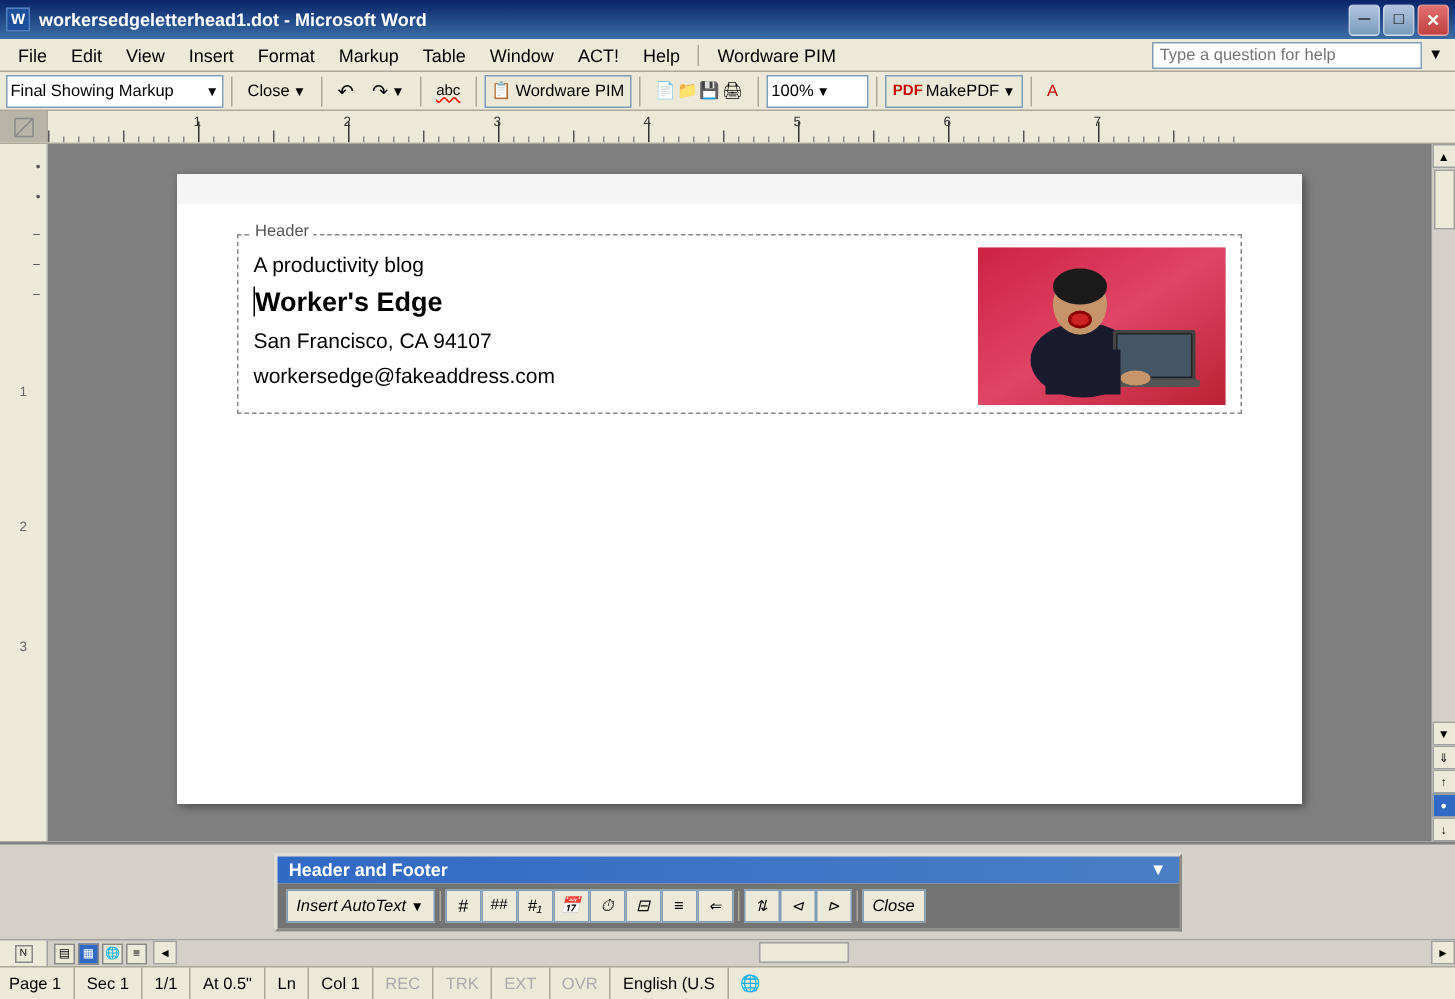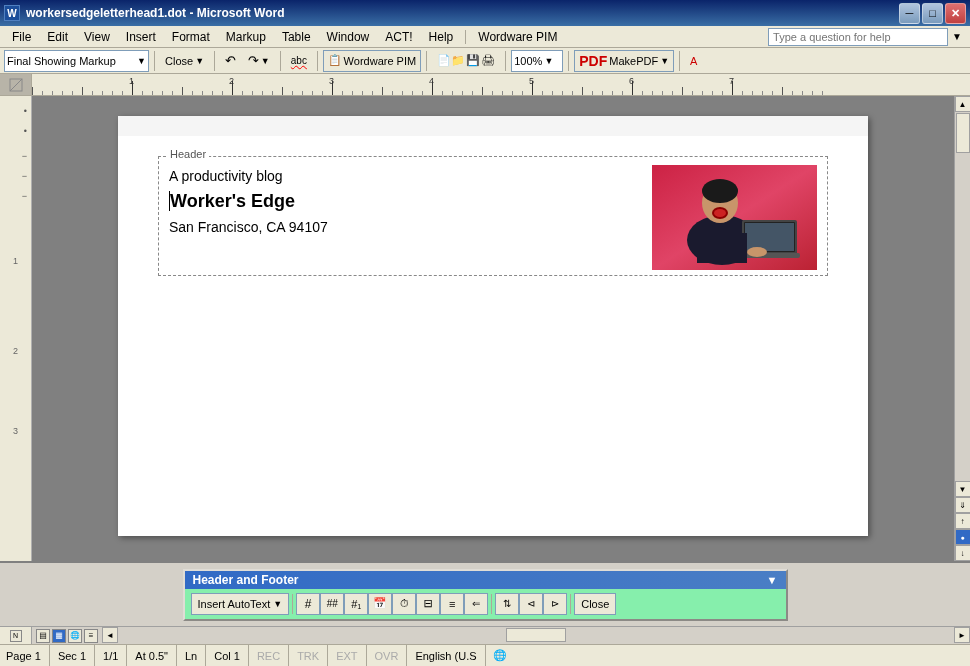--- a/index.html
+++ b/index.html
@@ -349,27 +349,27 @@
     Wordware PIM
   </div>
   <div class="tb-sep"></div>
   <div class="tb-btn" style="gap:1px;">
     <span>📄</span>
     <span>📁</span>
     <span>💾</span>
     <span>🖨</span>
   </div>
   <div class="tb-sep"></div>
-  <div class="tb-dropdown" style="width:52px;">
+  <div class="tb-dropdown" style="width:68px;">
     <span>100%</span>
     <span style="margin-left:2px;font-size:9px;">▼</span>
   </div>
   <div class="tb-sep"></div>
   <div class="tb-btn" style="border:1px solid #7f9db9;">
-    <span style="color:#c00;font-weight:bold;font-size:14px;">PDF</span>
+    <span style="color:#c00;font-weight:bold;font-size:10px;">PDF</span>
     <span>MakePDF</span>
     <span style="font-size:9px;">▼</span>
   </div>
   <div class="tb-sep"></div>
   <div class="tb-btn">
     <span style="color:#c00;">A</span>
   </div>
 </div>
 
 <div id="ruler">
@@ -495,20 +495,21 @@
       <div id="header-area">
         <div id="header-label">Header</div>
 
         <div style="display:flex;align-items:flex-start;">
           <div>
             <div class="header-text">A productivity blog</div>
             <div class="header-text header-name">
               <span class="text-cursor"></span>Worker's Edge
             </div>
             <div class="header-text">San Francisco, CA 94107</div>
+            <div class="header-text">workersedge@fakeaddress.com</div>
           </div>
 
           <div id="header-image">
 
             <svg width="165" height="105" viewBox="0 0 165 105">
 
               <rect width="165" height="105" fill="#cc3355"></rect>
               <rect width="165" height="105" fill="url(#bgGrad)"></rect>
               <defs>
                 <linearGradient id="bgGrad" x1="0" y1="0" x2="1" y2="1">
@@ -562,21 +563,21 @@
 </div>
 
 <div id="hf-toolbar" style="height:65px;background:#d4d0c8;display:flex;align-items:center;justify-content:center;border-top:2px solid #808080;">
   <div id="hf-toolbar-inner" style="background:#ece9d8;border:2px outset #e0ddd6;width:605px;">
 
     <div id="hf-title-bar">
       <span>Header and Footer</span>
       <span style="font-size:11px;">▼</span>
     </div>
 
-    <div id="hf-buttons" style="display:flex;align-items:center;padding:4px 6px;gap:0;background:#86efac;">
+    <div id="hf-buttons" style="display:flex;align-items:center;padding:4px 6px;gap:0;background:#737373;font-style:italic;">
       <div class="hf-btn">
         <span>Insert AutoText</span>
         <span style="font-size:9px;">▼</span>
       </div>
       <div class="tb-sep"></div>
 
       <div class="hf-icon-btn" title="Insert Page Number">
         <span style="font-size:12px;">#</span>
       </div>
       <div class="hf-icon-btn" title="Insert Page Count">

